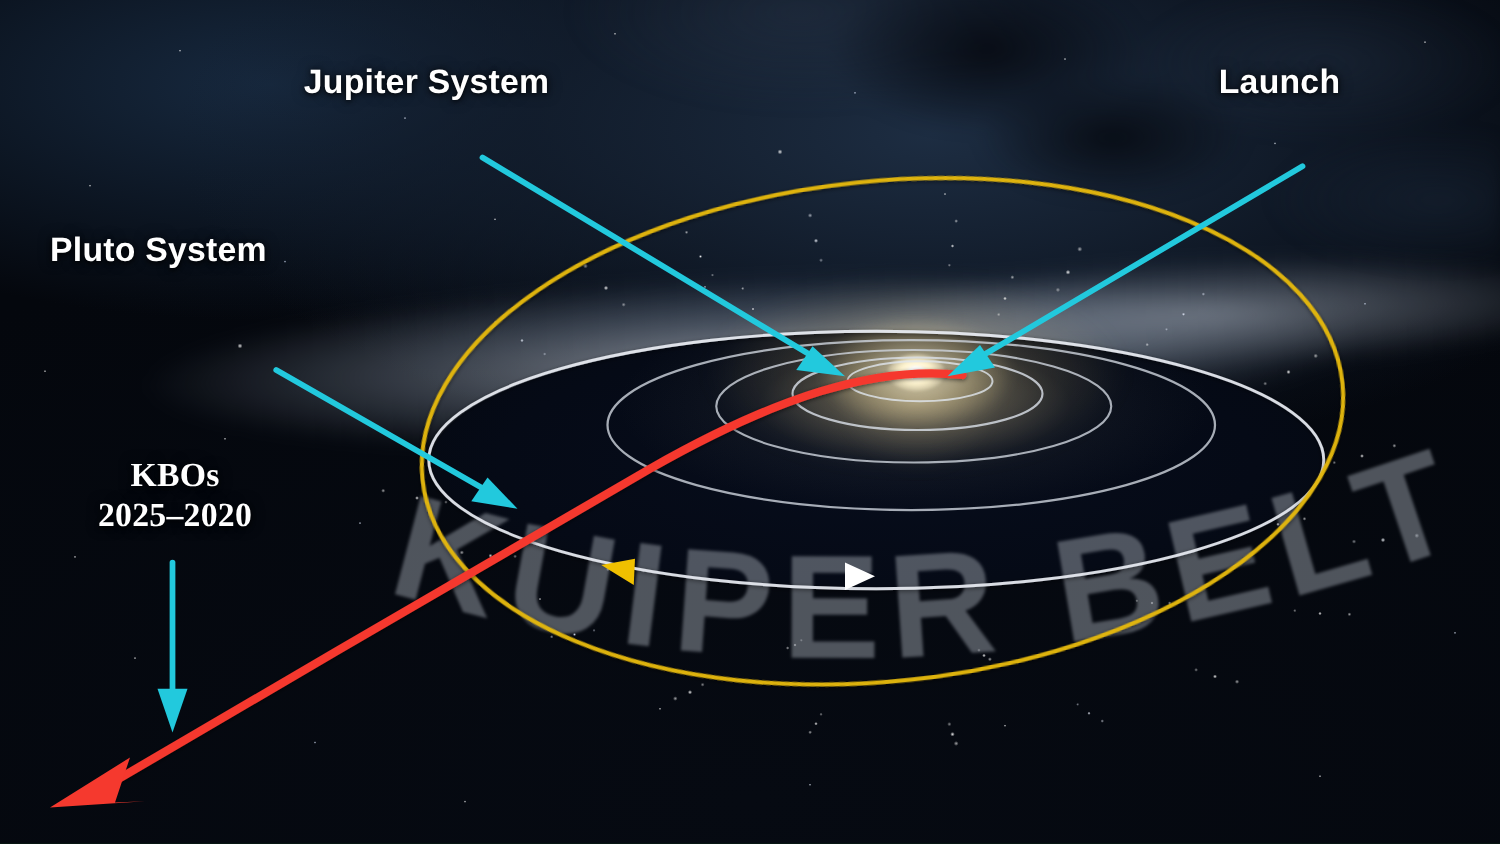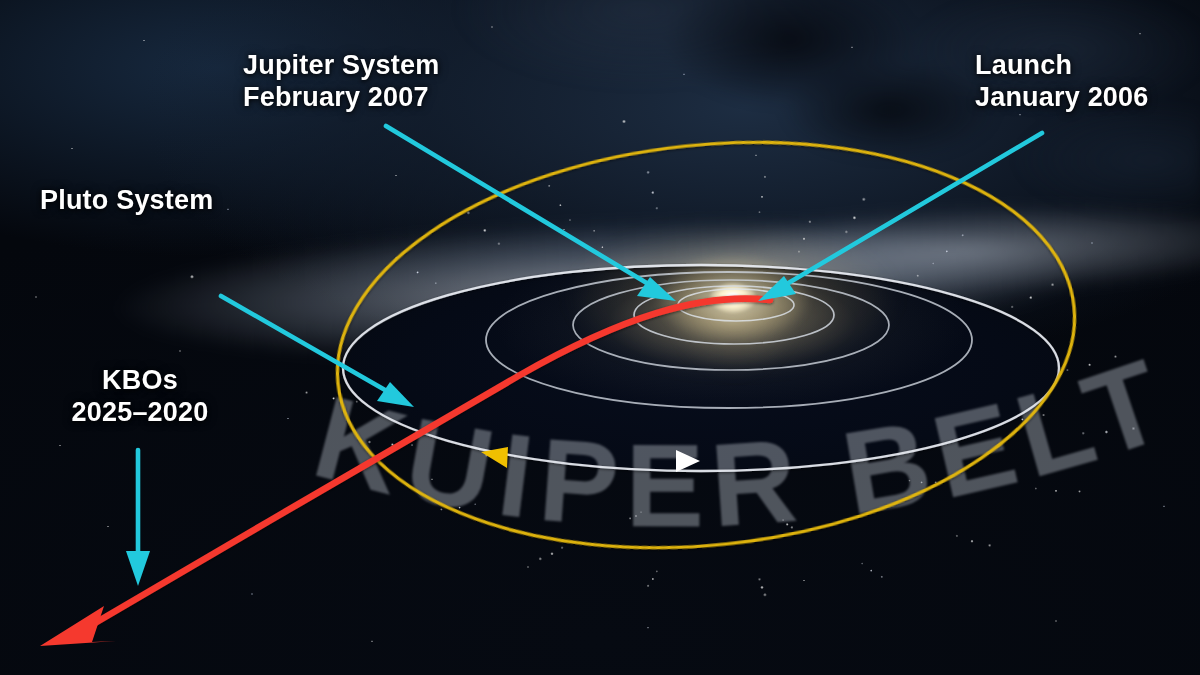--- a/index.html
+++ b/index.html
@@ -164,21 +164,21 @@
     font-size:27px;
     font-weight:bold;
     line-height:1.18;
     letter-spacing:.2px;
     text-shadow:0 1px 4px rgba(0,0,0,.85), 0 0 10px rgba(0,0,0,.6);
     white-space:nowrap;
   }
   #label-jupiter{left:243px;top:50px;text-align:left;}
   #label-launch{left:975px;top:50px;text-align:left;}
   #label-pluto{left:40px;top:185px;text-align:right;}
-  #label-kbos{left:50px;top:365px;text-align:center;width:180px;}
+  #label-kbos{left:50px;top:365px;text-align:center;width:180px;font-family:Liberation Serif, serif;}
   .label .l2{display:block;}
 </style>
 </head>
 <body>
 
 <div id="stage">
 
   <div class="bg-base"></div>
   <div class="bg-nebula"></div>
   <div class="bg-band"></div>
@@ -257,26 +257,24 @@
       <line x1="221" y1="296" x2="392" y2="394"></line>
       <polygon points="414,407 377,401 390,382" stroke="none"></polygon>
 
       <line x1="138" y1="450" x2="138" y2="562"></line>
       <polygon points="138,586 126,551 150,551" stroke="none"></polygon>
     </g>
   </svg>
 
   <div class="label" id="label-jupiter">
     <span class="l1">Jupiter System</span>
-    <span class="l2">February 2007</span>
   </div>
 
   <div class="label" id="label-launch">
     <span class="l1">Launch</span>
-    <span class="l2">January 2006</span>
   </div>
 
   <div class="label" id="label-pluto">
     <span class="l1">Pluto System</span>
   </div>
 
   <div class="label" id="label-kbos">
     <span class="l1">KBOs</span>
     <span class="l2">2025–2020</span>
   </div>

